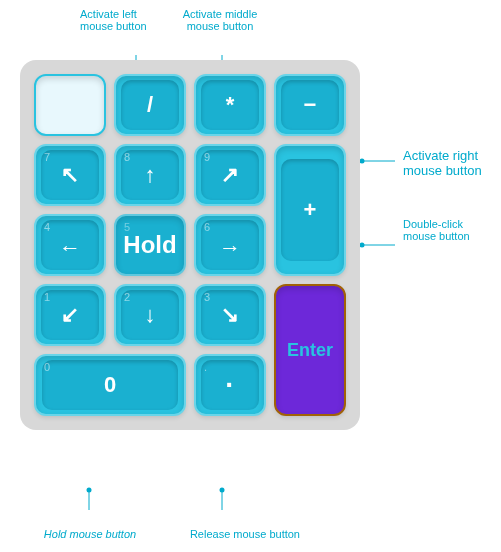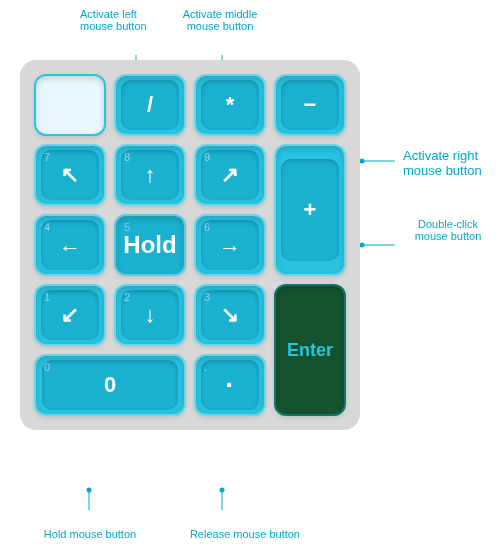--- a/index.html
+++ b/index.html
@@ -78,22 +78,22 @@
     }
 
     .key-click {
       background: #1ab0d0;
       color: white;
       font-size: 24px;
       font-weight: bold;
     }
 
     .key-enter {
-      background: #14532d;
-      border: 2px solid #0f766e;
+      background: #6d28d9;
+      border: 2px solid #a16207;
       color: #29c3e0;
       font-size: 18px;
       font-weight: bold;
       grid-row: span 2;
       height: 132px;
     }
 
     .key-zero {
       grid-column: span 2;
     }
@@ -125,31 +125,32 @@
       color: #00aacc;
       text-align: left;
       width: 90px;
     }
     .lbl-dblclick-mouse {
       position: absolute;
       top: 218px;
       right: 8px;
       font-size: 11px;
       color: #00aacc;
-      text-align: center;
+      text-align: left;
       width: 90px;
     }
     .lbl-hold-mouse {
       position: absolute;
       bottom: 12px;
       left: 30px;
       font-size: 11px;
       color: #00aacc;
       text-align: center;
       width: 120px;
+      font-style: italic;
     }
     .lbl-release-mouse {
       position: absolute;
       bottom: 12px;
       left: 170px;
       font-size: 11px;
       color: #00aacc;
       text-align: right;
       width: 130px;
     }

